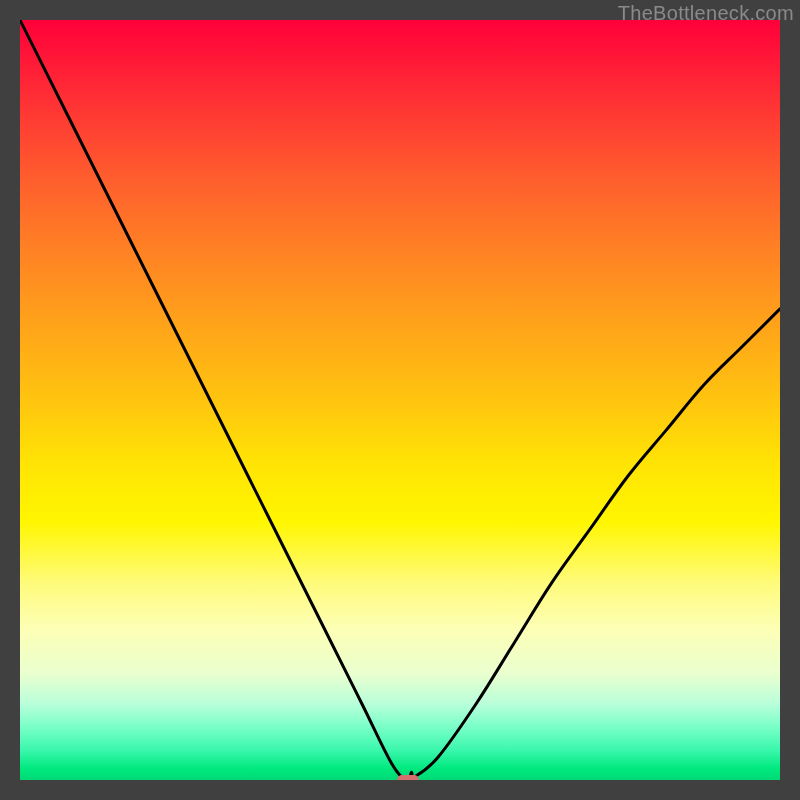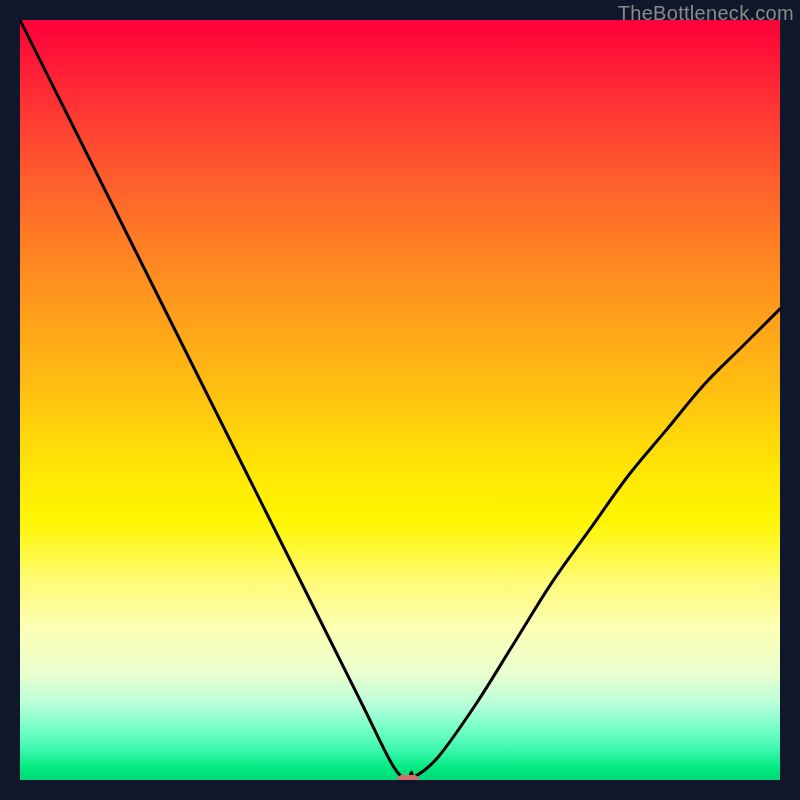--- a/index.html
+++ b/index.html
@@ -7,21 +7,21 @@
     padding: 0;
     width: 800px;
     height: 800px;
     overflow: hidden;
     background: #000;
   }
   .frame {
     position: relative;
     width: 800px;
     height: 800px;
-    background: #0f172a;
+    background: #404040;
   }
   .plot-area {
     position: absolute;
     left: 20px;
     top: 20px;
     width: 760px;
     height: 760px;
     overflow: hidden;
   }
   .gradient {

